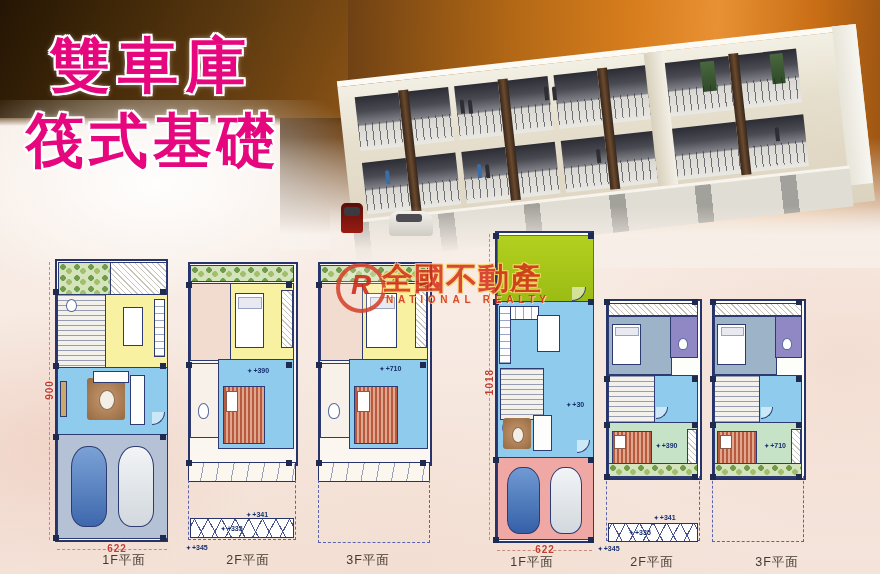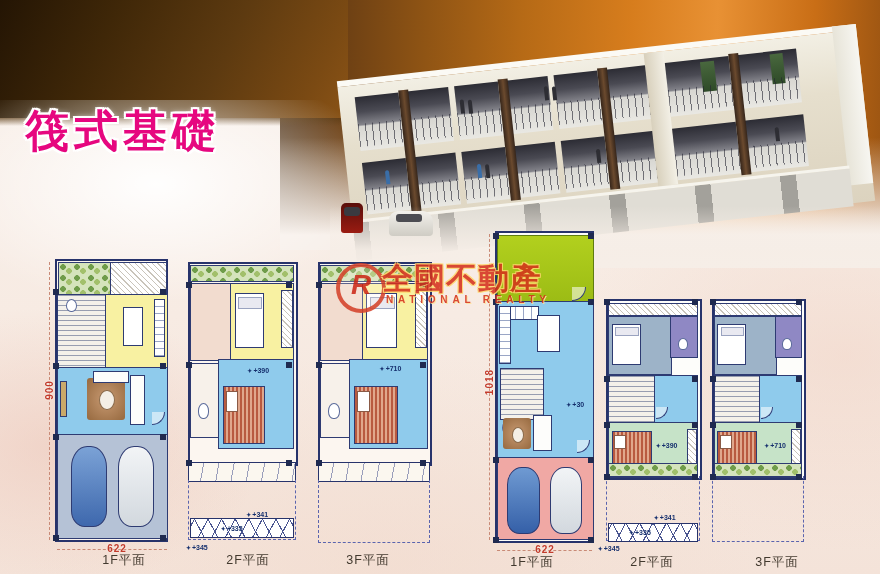--- a/index.html
+++ b/index.html
@@ -45,21 +45,21 @@
     background:linear-gradient(180deg, rgba(246,238,231,0) 0%, rgba(246,238,231,.92) 70%, #f6eee7 100%);}
   .car-red{position:absolute;left:341px;top:203px;width:22px;height:30px;background:linear-gradient(180deg,#5a0e0a,#9a1c12);border-radius:5px 5px 3px 3px;}
   .car-red::after{content:"";position:absolute;left:3px;top:4px;width:16px;height:9px;background:#3a3a40;border-radius:3px;}
   .car-white{position:absolute;left:389px;top:211px;width:44px;height:25px;background:linear-gradient(180deg,#f3f1ec,#cfccc4);border-radius:9px 11px 4px 4px;}
   .car-white::after{content:"";position:absolute;left:7px;top:3px;width:26px;height:8px;background:#4c4c52;border-radius:3px;}
 
   
   .hl{position:absolute;font-weight:bold;white-space:nowrap;
     text-shadow:2px 0 0 #fff,-2px 0 0 #fff,0 2px 0 #fff,0 -2px 0 #fff,2px 2px 0 #fff,-2px -2px 0 #fff,2px -2px 0 #fff,-2px 2px 0 #fff,0 0 6px rgba(255,255,255,.9);}
   .hl1{left:50px;top:26px;font-size:60px;letter-spacing:8px;color:#e6077f;}
-  .hl2{left:25px;top:102px;font-size:44px;letter-spacing:5px;color:#e6077f;}
+  .hl2{left:25px;top:102px;font-size:59px;letter-spacing:5px;color:#e6077f;}
   .hl3{left:25px;top:179px;font-size:51px;letter-spacing:1px;color:#262d7e;}
 
   
   .wm{position:absolute;left:0;top:0;opacity:.88;z-index:40;}
   .wm-logo{position:absolute;left:336px;top:263px;width:42px;height:42px;border:4px solid #d5432c;border-radius:50%;
     background:rgba(255,244,235,.25);color:#cd2a1a;font-weight:bold;font-style:italic;font-size:28px;text-align:center;line-height:36px;}
   .wm-cn{position:absolute;left:382px;top:258px;font-size:31px;font-weight:bold;letter-spacing:1px;color:#d5321c;white-space:nowrap;
     text-shadow:1px 1px 0 #ffd76e,-1px -1px 0 #ffd76e,1px -1px 0 #ffd76e,-1px 1px 0 #ffd76e;}
   .wm-en{position:absolute;left:386px;top:294px;font-size:10px;font-weight:bold;letter-spacing:4.8px;color:#d5321c;white-space:nowrap;
     text-shadow:1px 1px 0 #ffe39a;}
@@ -154,20 +154,21 @@
     <div class="person b" style="left:38px;top:88px"></div>
     <div class="person b" style="left:130px;top:92px"></div>
     <div class="person" style="left:138px;top:93px"></div>
     <div class="person" style="left:250px;top:90px"></div>
     <div class="person" style="left:430px;top:88px"></div>
   </div>
   <div class="bld-fade"></div>
   <div class="car-red"></div>
   <div class="car-white"></div>
 
+  <div class="hl hl1">雙車庫</div>
   <div class="hl hl2">筏式基礎</div>
 
   <div class="plan" style="left:55px;top:259px;width:113px;height:283px">
     <div class="shell" style="inset:0"></div>
     <div class="room garden" style="left:3%;top:1.2%;width:46%;height:11%"></div>
     <div class="room hatch" style="left:49%;top:1.2%;width:48%;height:11%"></div>
     <div class="room stairs" style="left:2%;top:12.4%;width:42%;height:25.6%"></div>
     <div class="wc" style="position:absolute;left:10%;top:14%;width:8%;height:4%"></div>
     <div class="room yellow" style="left:44%;top:12.4%;width:54%;height:25.6%"></div>
     <div class="room tbl" style="left:60%;top:17%;width:16%;height:13%"></div>

